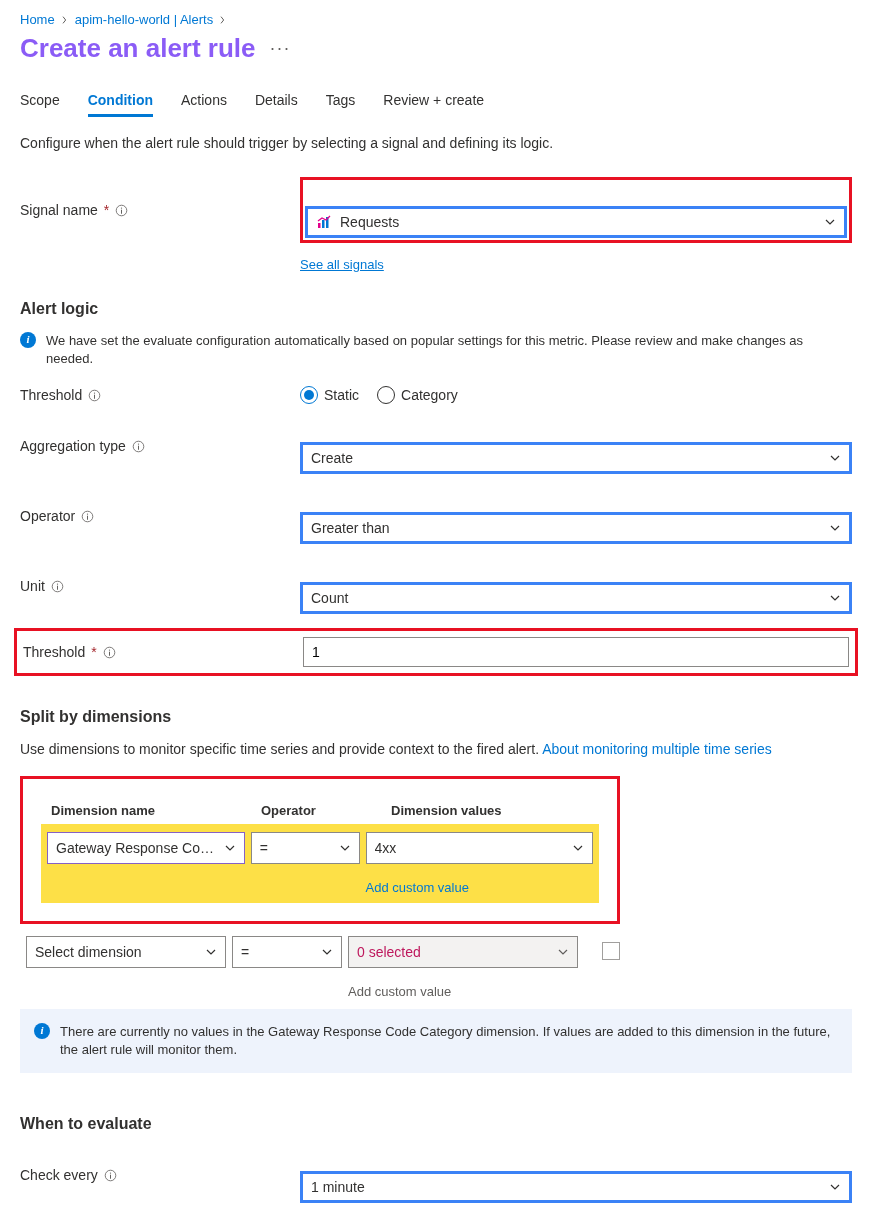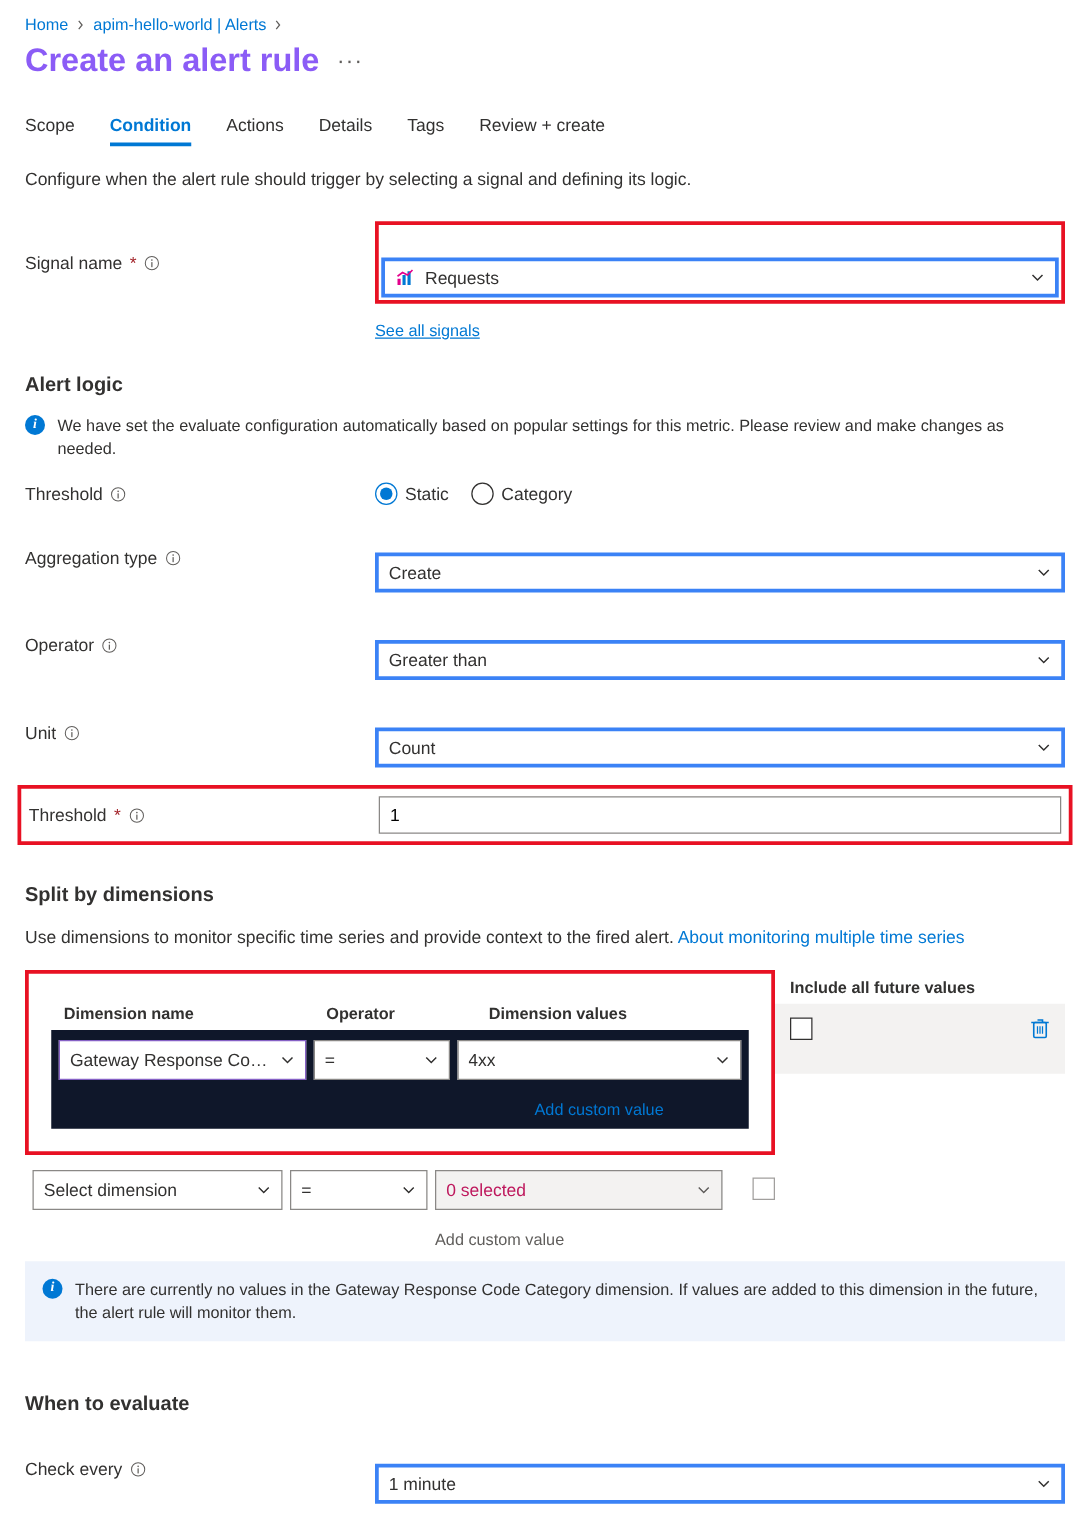--- a/index.html
+++ b/index.html
@@ -287,21 +287,21 @@
   <a href="#">About monitoring multiple time series</a>
 </p>
 
 <div style="display:flex; align-items:flex-start;">
   <div class="dim-wrap" style="width: 600px;">
     <div style="display:flex; padding: 6px 10px; font-weight:600; font-size:13px;">
       <div style="width:210px;">Dimension name</div>
       <div style="width:130px;">Operator</div>
       <div style="flex:1;">Dimension values</div>
     </div>
-    <div style="display:flex; background:#0f172a; padding:8px 6px; gap:6px; align-items:flex-start;text-align:center;">
+    <div style="display:flex; background:#fde047; padding:8px 6px; gap:6px; align-items:flex-start;">
       <div class="dim-col-name">
         <div class="dim-select purple">
           <span class="value">Gateway Response Co…</span>
           <span class="chev">
                 <svg viewBox="0 0 12 12">
                   <path d="M2 4 L6 8 L10 4" stroke="#323130" stroke-width="1.2" fill="none"></path>
                 </svg>
               </span>
         </div>
       </div>
@@ -321,35 +321,20 @@
           <span class="chev">
                 <svg viewBox="0 0 12 12">
                   <path d="M2 4 L6 8 L10 4" stroke="#323130" stroke-width="1.2" fill="none"></path>
                 </svg>
               </span>
         </div>
         <div class="add-custom">Add custom value</div>
       </div>
     </div>
   </div>
-  <div style="flex:1;">
-    <div style="padding:6px 12px; font-weight:600; font-size:13px;">Include all future values</div>
-    <div style="display:flex; background:#f3f2f1; padding:11px 12px 27px 12px; align-items:center; justify-content:space-between;">
-      <div class="checkbox"></div>
-      <span class="trash">
-        <svg viewBox="0 0 16 18">
-              <rect x="3" y="4" width="10" height="12" rx="1" fill="none" stroke="#0078d4" stroke-width="1.3"></rect>
-              <path d="M1 4 H15 M6 2 H10 V4" fill="none" stroke="#0078d4" stroke-width="1.3"></path>
-              <line x1="6" y1="7" x2="6" y2="13" stroke="#0078d4"></line>
-              <line x1="8" y1="7" x2="8" y2="13" stroke="#0078d4"></line>
-              <line x1="10" y1="7" x2="10" y2="13" stroke="#0078d4"></line>
-            </svg>
-      </span>
-    </div>
-  </div>
 </div>
 
 <div class="dim-second-row" style="display:flex; gap:6px; padding:0 6px; align-items:flex-start;">
   <div class="dim-col-name">
     <div class="dim-select">
       <span class="value">Select dimension</span>
       <span class="chev">
             <svg viewBox="0 0 12 12">
               <path d="M2 4 L6 8 L10 4" stroke="#323130" stroke-width="1.2" fill="none"></path>
             </svg>

